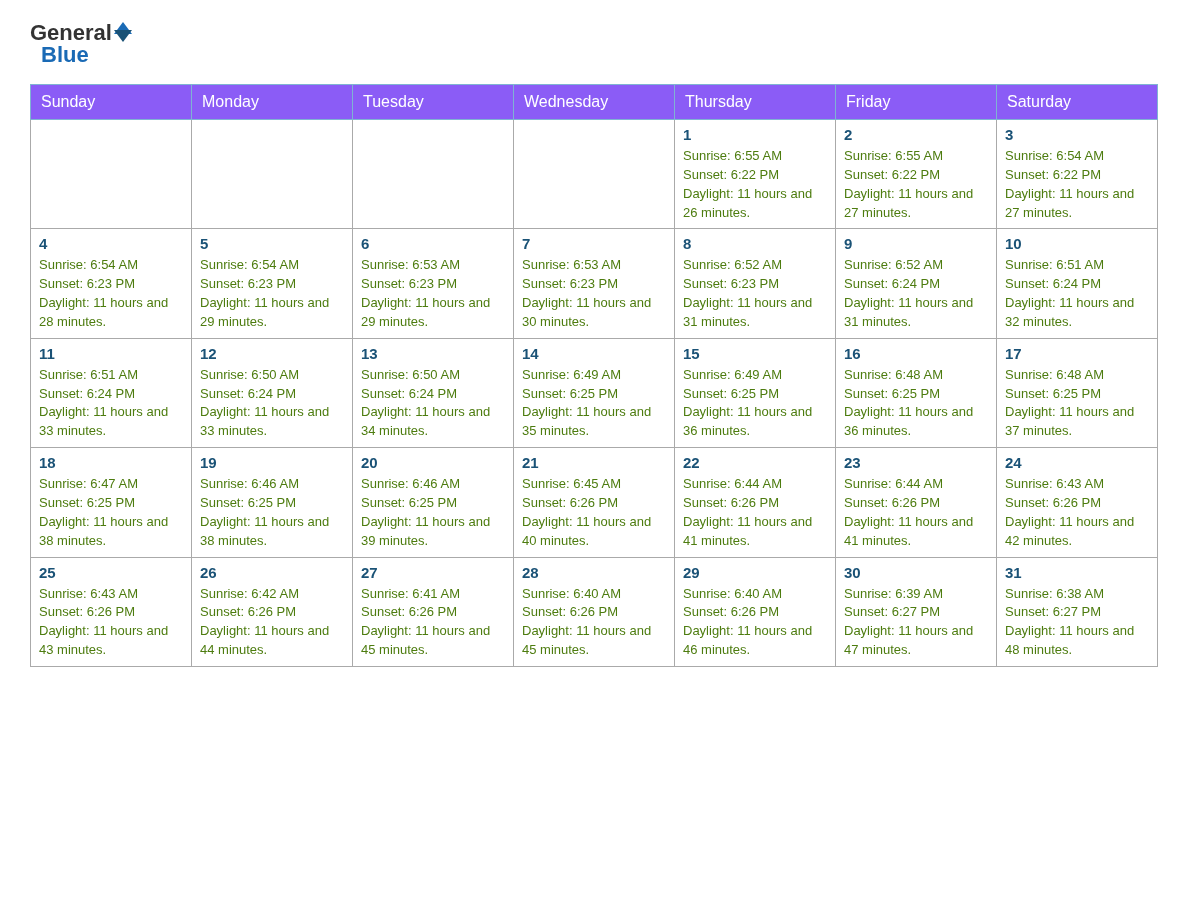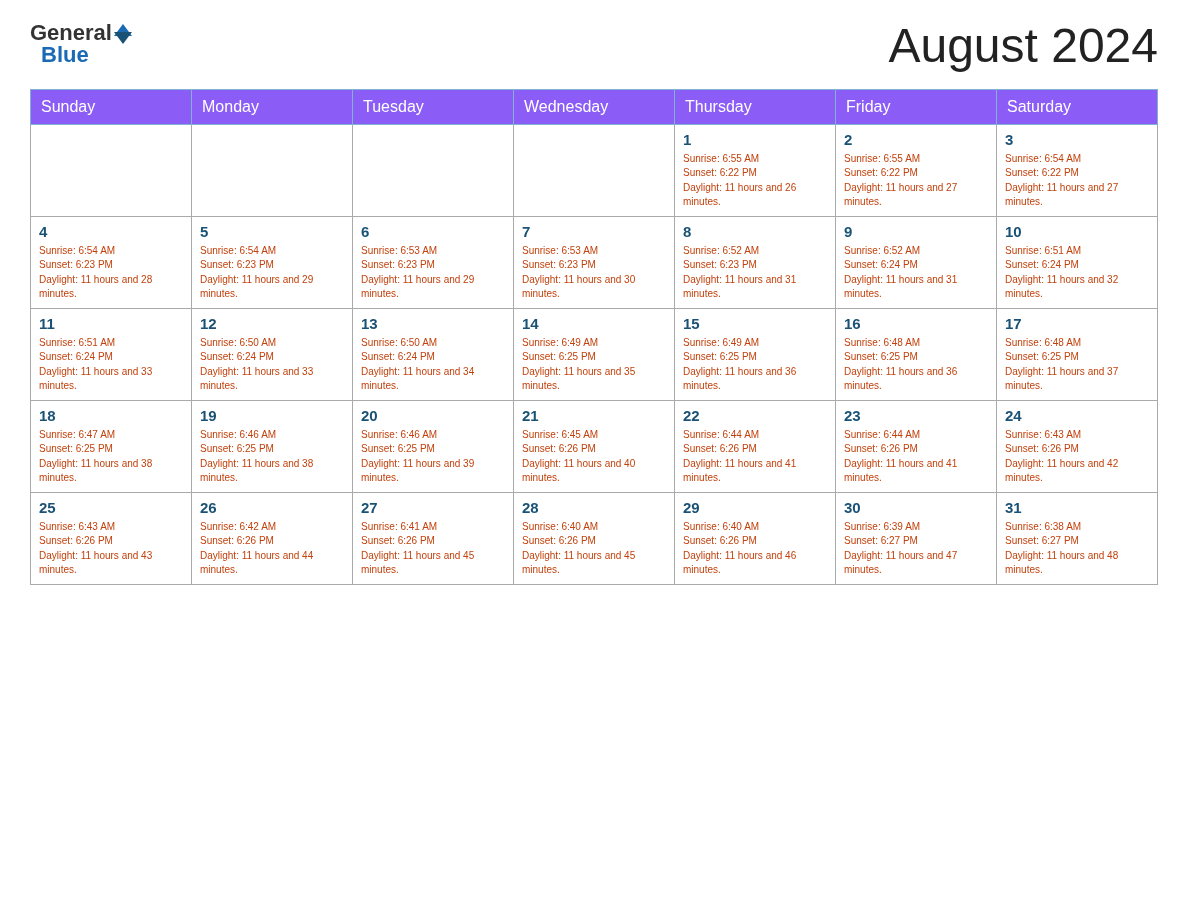--- a/index.html
+++ b/index.html
@@ -70,46 +70,45 @@
       color: #333;
     }
     .day-number {
       font-size: 15px;
       font-weight: bold;
       color: #1a5276;
       display: block;
       margin-bottom: 4px;
     }
     .day-info {
-      font-size: 10px;
-      color: #c2410c;
+      font-size: 13px;
+      color: #4d7c0f;
       line-height: 1.45;
     }
     .calendar tr:first-child td {
       
     }
   </style>
 </head>
 <body>
 
 <div class="header-area">
   <div class="logo">
     <div style="display:flex; flex-direction:column; align-items:flex-start;">
-      <div style="display:flex; align-items:center;">
+      <div style="display:flex; ">
         <span class="logo-text-general">General</span>
         <div style="display:flex; flex-direction:column; align-items:center; margin-left:2px; margin-top:2px;">
           <div style="width:0;height:0;border-left:9px solid transparent;border-right:9px solid transparent;border-bottom:12px solid #1a6ab5;"></div>
           <div style="width:0;height:0;border-left:9px solid transparent;border-right:9px solid transparent;border-top:12px solid #1a5276; margin-top:-4px;"></div>
         </div>
       </div>
       <span class="logo-text-blue" style="margin-top:-4px; margin-left:11px;">Blue</span>
     </div>
   </div>
   <div class="title-area">
-    <h1 class="main-title">August 2024</h1>
   </div>
 </div>
 
 <table class="calendar">
   <thead>
     <tr>
     <th>Sunday</th>
         <th>Monday</th>
         <th>Tuesday</th>
         <th>Wednesday</th>

